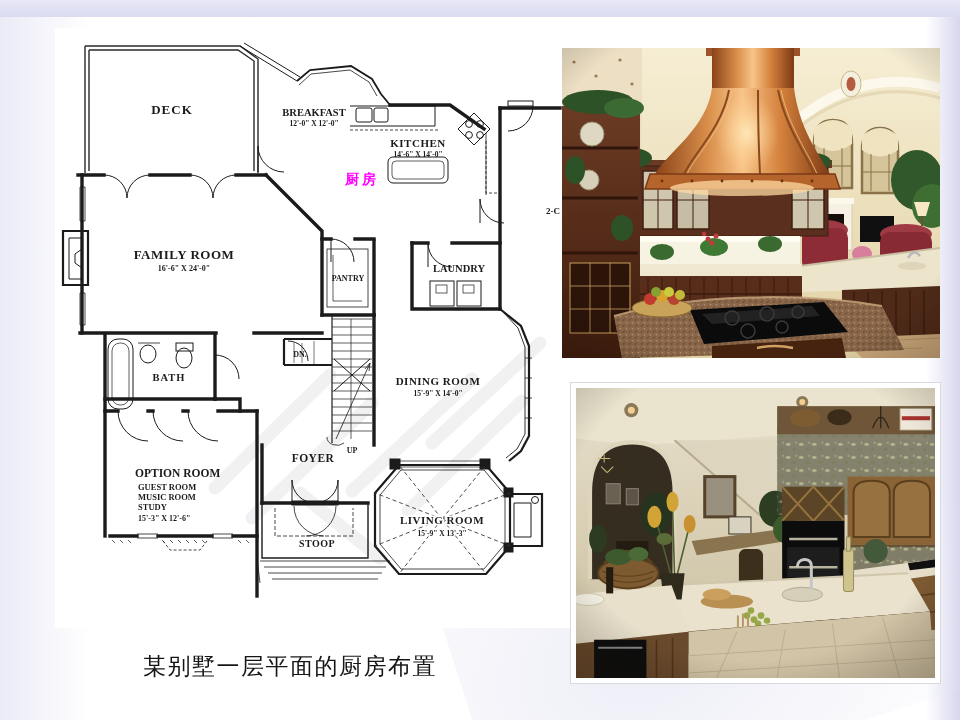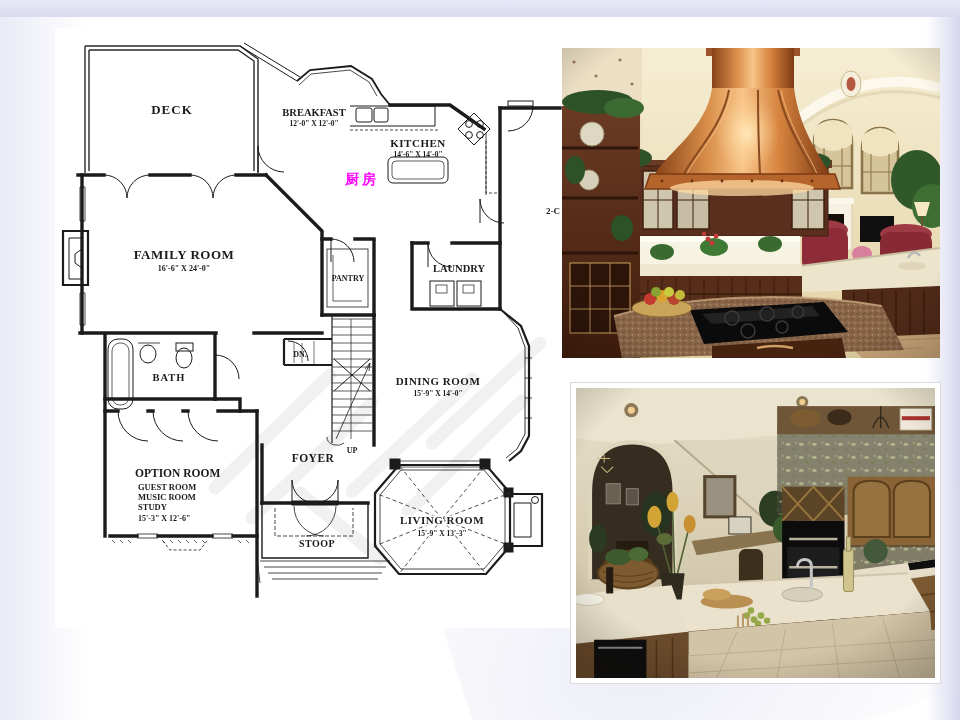--- a/index.html
+++ b/index.html
@@ -515,13 +515,14 @@
       <path d="M112,242 L352,222 L357,288 L112,288 Z" fill="#d2c4a6"></path>
       <g stroke="#b5a686" stroke-width="1" opacity="0.75">
         <path d="M140,288 L160,242 M200,288 L208,240 M262,288 L255,234 M322,288 L305,228"></path>
         <path d="M112,266 L357,250 M112,283 L357,268"></path>
       </g>
     </g>
     <rect width="357" height="288" fill="url(#g2vig)"></rect>
   </svg>
   </div>
 
+  <div class="caption">某别墅一层平面的厨房布置</div>
 </div>
 
 </body></html>

